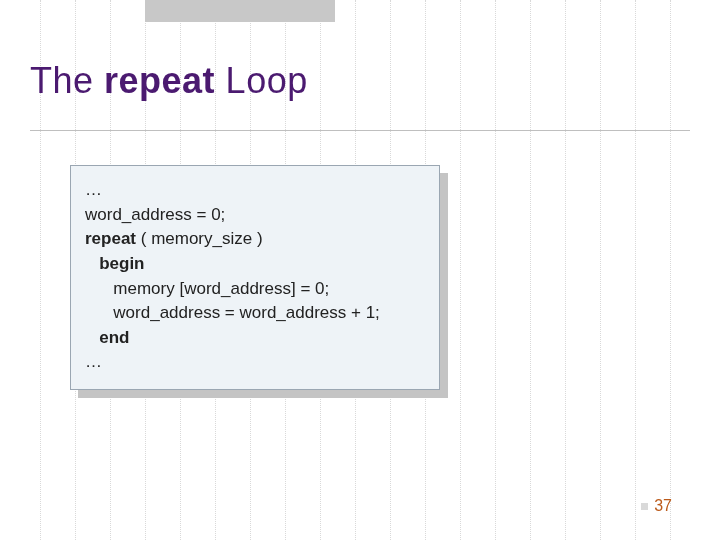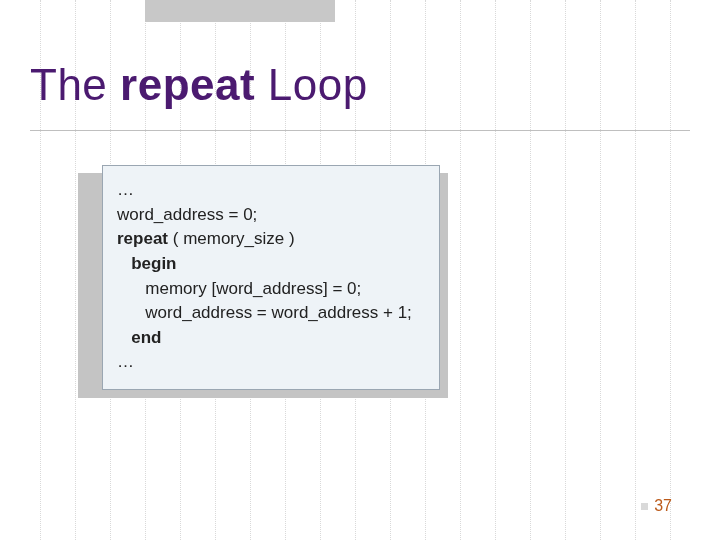--- a/index.html
+++ b/index.html
@@ -44,21 +44,21 @@
     left: 30px;
     right: 30px;
     top: 130px;
     height: 0;
     border-top: 1px solid #bfbfbf;
   }
   .title {
     position: absolute;
     left: 30px;
     top: 60px;
-    font-size: 44px;
+    font-size: 36px;
     font-weight: normal;
     color: #4b1a70;
     letter-spacing: 0.5px;
   }
   .title .t-bold {
     font-weight: bold;
   }
   
   .codewrap {
     position: absolute;
@@ -79,21 +79,20 @@
     position: relative;
     z-index: 1;
     background: #eef3f7;
     border: 1px solid #9aa6b2;
     padding: 12px 14px 14px 14px;
     font-family: Verdana, Tahoma, Arial, sans-serif;
     font-size: 17px;
     line-height: 1.45;
     color: #222;
     white-space: pre;
-    margin-left: 32px;
   }
   .codebox .kb { font-weight: bold; }
   .pagenum {
     position: absolute;
     right: 48px;
     bottom: 25px;
     color: #bb5a1a;
     font-size: 16px;
   }
   .pn-square {

